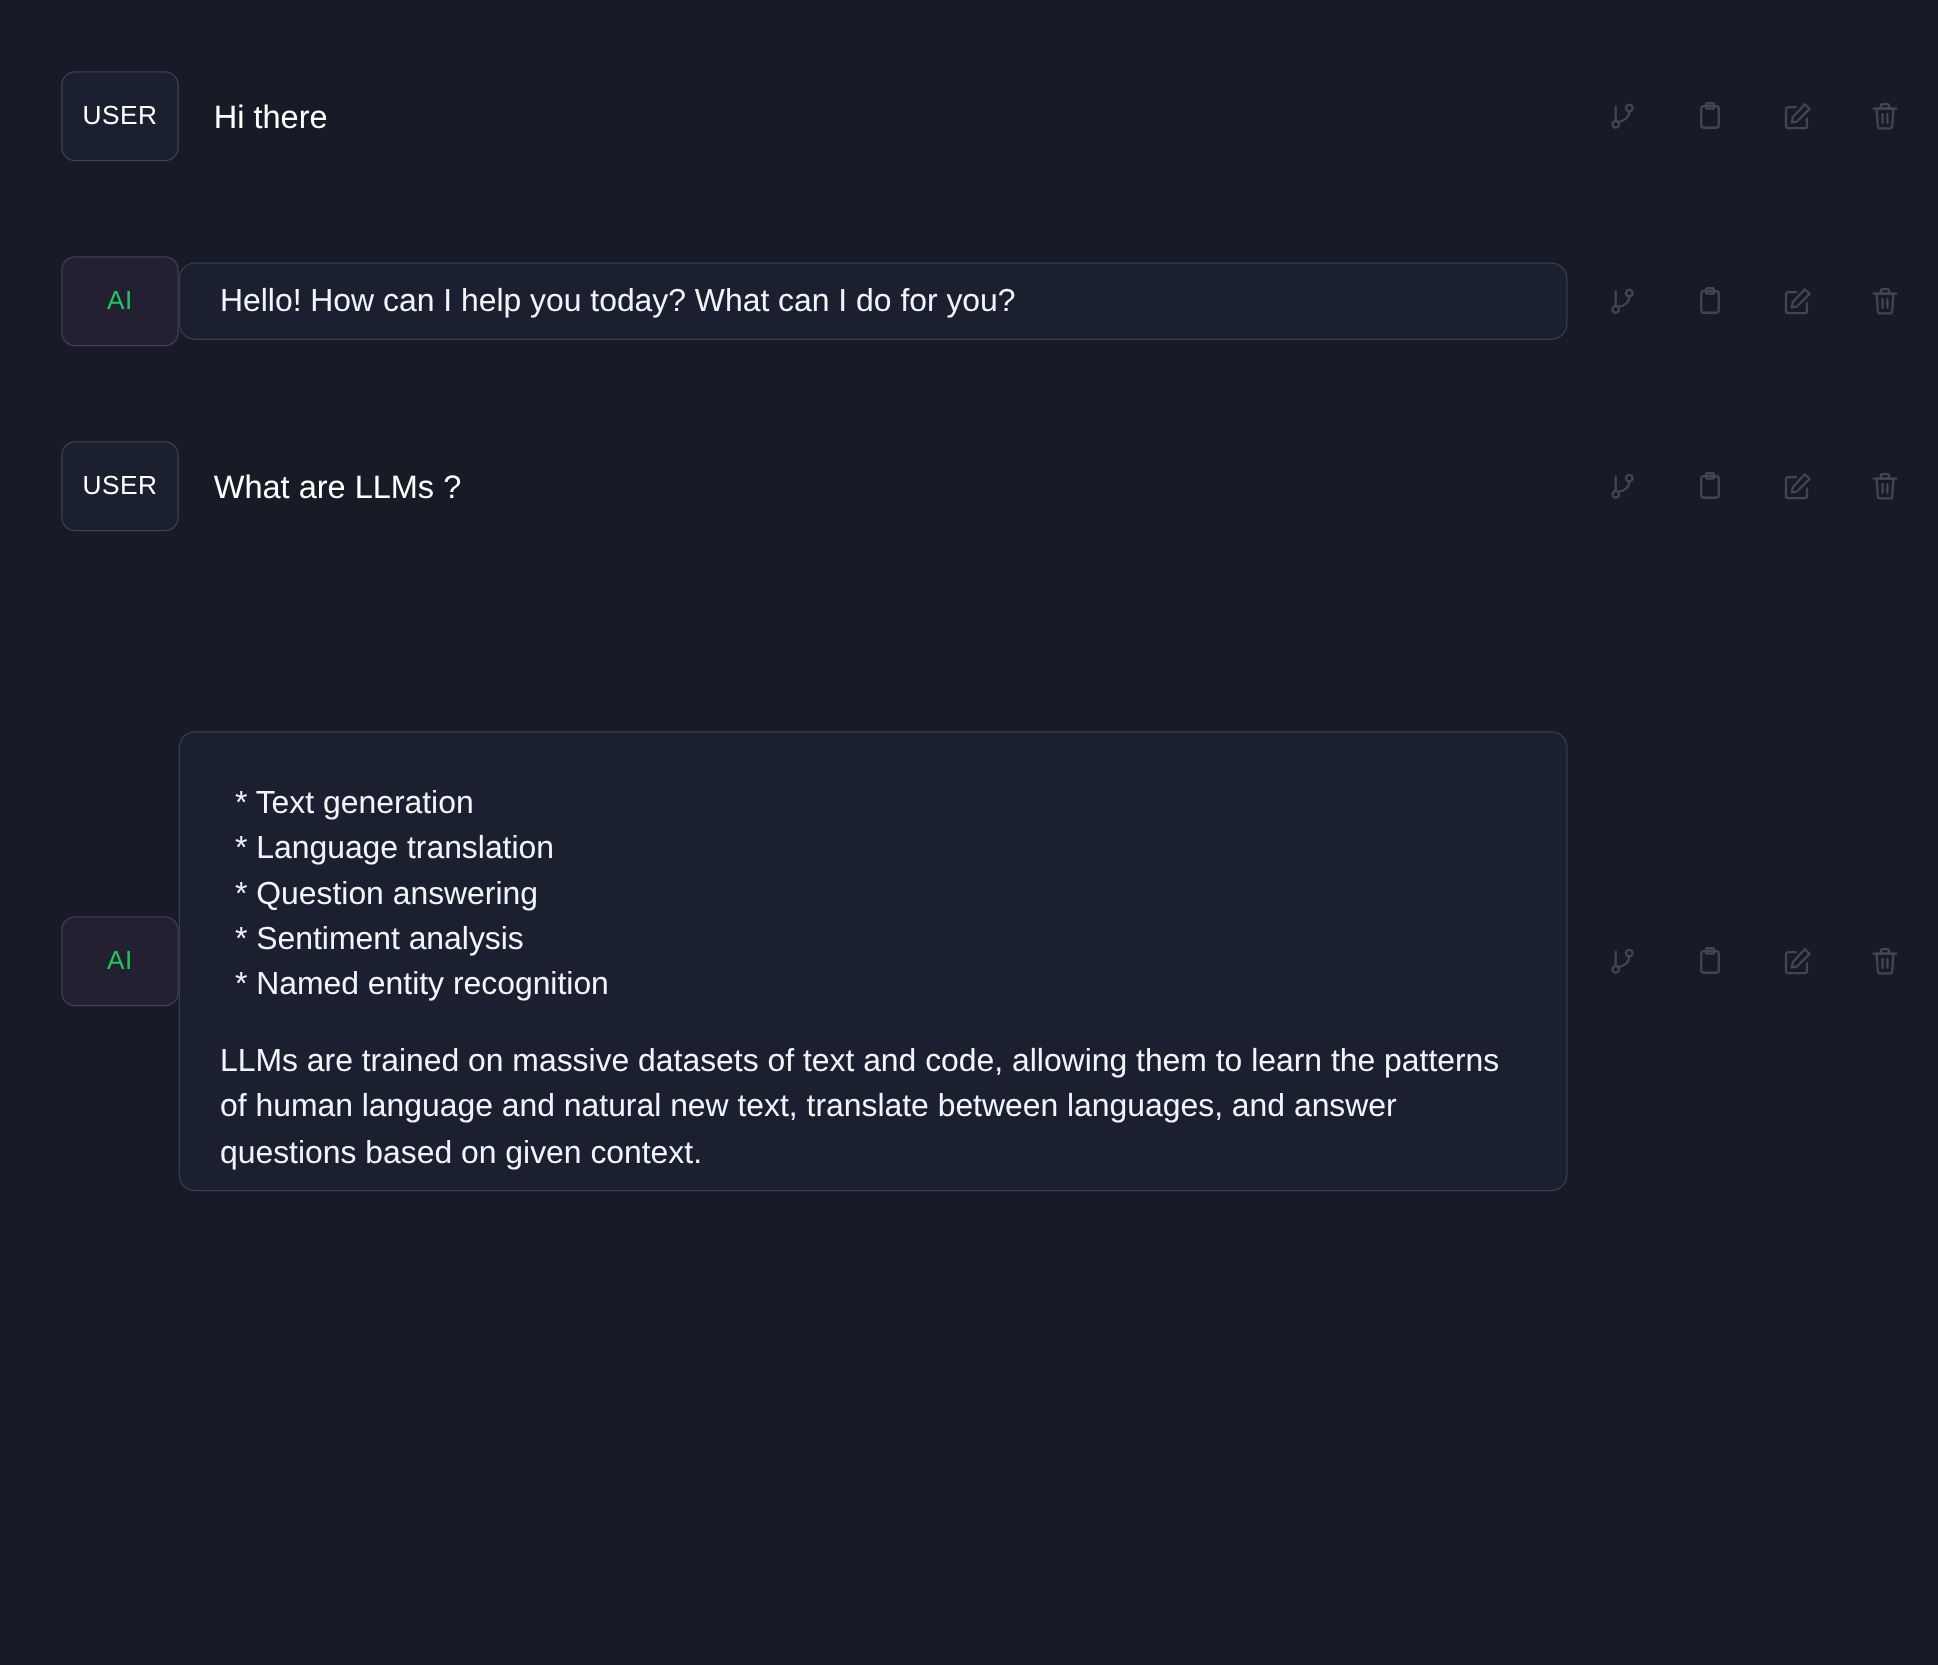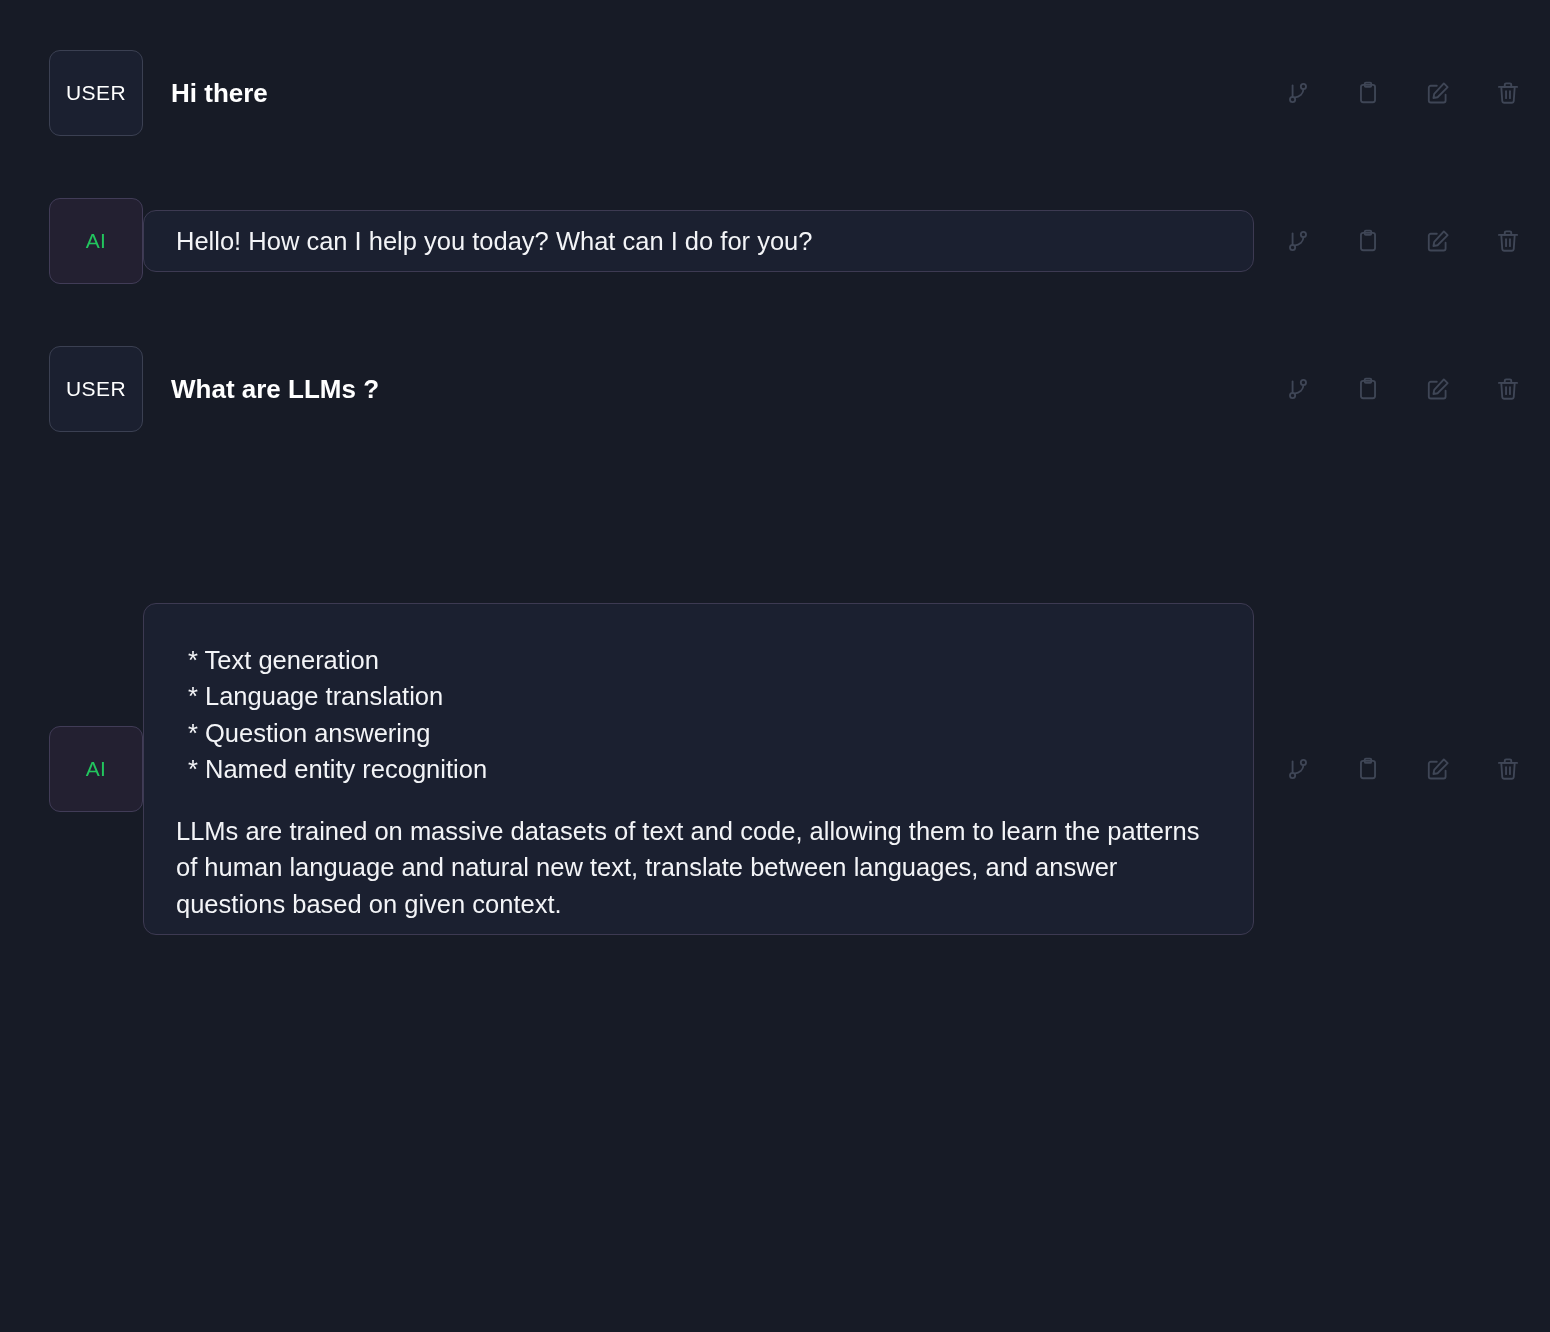--- a/index.html
+++ b/index.html
@@ -27,21 +27,21 @@
     padding: 0 22px 0 49px;
   }
 
   .msg-row.row-user      { margin-bottom: 0; }
   .msg-row.row-assistant { margin-bottom: 0; }
 
   
   .avatar {
     flex: 0 0 auto;
     width: 94px;
-    height: 86px;
+    height: 72px;
     border-radius: 11px;
     display: flex;
     align-items: center;
     justify-content: center;
     font-size: 21px;
     letter-spacing: 0.4px;
     user-select: none;
   }
   .avatar.user {
     background: #1b2030;
@@ -69,21 +69,21 @@
     border-radius: 13px;
     padding: 12px 32px;
     color: #f3f4f7;
     font-size: 25.5px;
     line-height: 1.42;
   }
 
   .plain {
     color: #ffffff;
     font-size: 26px;
-    font-weight: 700;
+    font-weight: 400;
     line-height: 1.4;
     padding-left: 28px;
   }
 
   .bubble p { margin: 0; }
   .bubble .spacer { height: 26px; }
   .bubble ul { list-style: none; margin: 0; padding: 0; }
   .bubble ul li { white-space: pre; margin-left: 12px; }
 
   
@@ -245,20 +245,21 @@
     <div class="avatar ai">
       <span>AI</span>
     </div>
     <div class="msg-body">
       <div class="bubble">
         <div class="spacer"></div>
         <ul>
           <li>* Text generation</li>
           <li>* Language translation</li>
           <li>* Question answering</li>
+          <li>* Sentiment analysis</li>
           <li>* Named entity recognition</li>
         </ul>
         <div class="spacer"></div>
         <p>LLMs are trained on massive datasets of text and code, allowing them to learn the patterns of human language and natural new text, translate between languages, and answer questions based on given context.</p>
       </div>
     </div>
     <div class="actions">
       <button class="icon-btn">
         <svg width="26" height="26" viewBox="0 0 24 24" fill="none" stroke-width="1.7" stroke-linecap="round" stroke-linejoin="round">
           <circle cx="7" cy="18" r="2.4"></circle>

